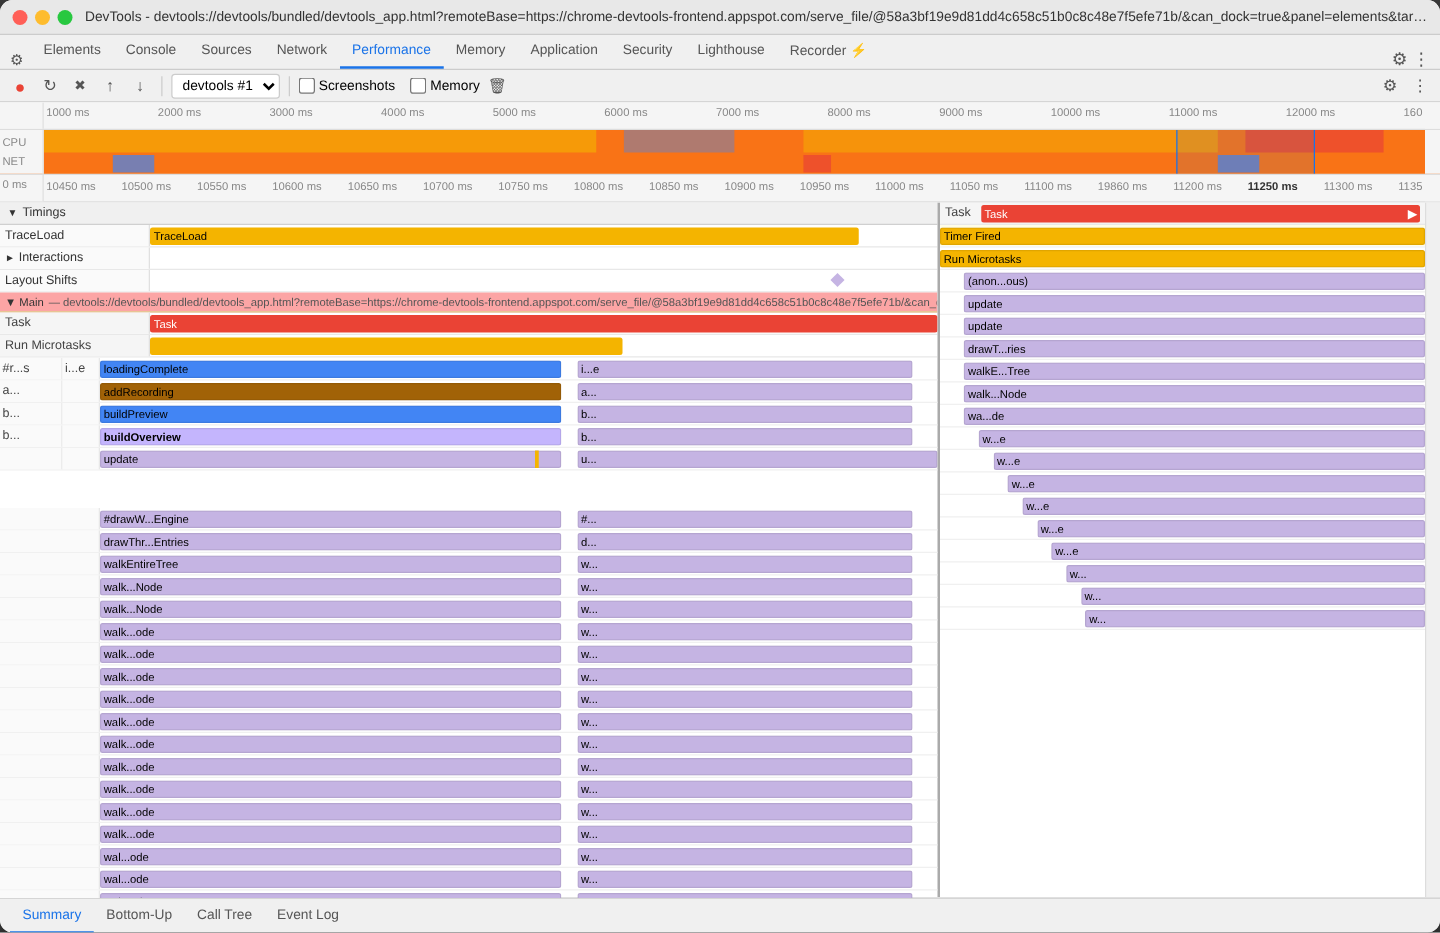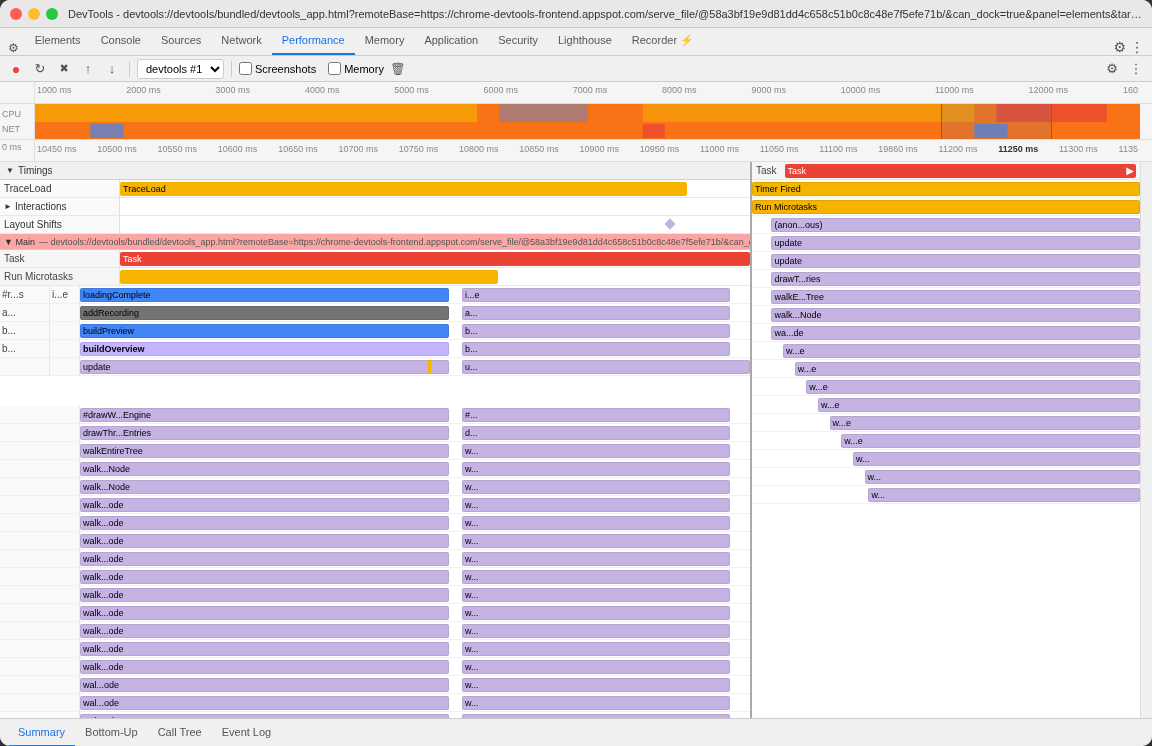--- a/index.html
+++ b/index.html
@@ -413,21 +413,21 @@
             <div style="flex:1;position:relative;">
               <div class="block" style="left:0;width:55%;background:#4285f4;">loadingComplete</div>
               <div class="block" style="left:57%;width:40%;background:#c5b4e3;">i...e</div>
             </div>
           </div>
 
           <div style="display:flex;height:18px;border-bottom:1px solid #f0f0f0;">
             <div style="width:50px;min-width:50px;font-size:10px;color:#444;padding:2px 2px;background:#fafafa;border-right:1px solid #e8e8e8;display:flex;align-items:center;">a...</div>
             <div style="width:30px;min-width:30px;background:#fafafa;border-right:1px solid #e8e8e8;"></div>
             <div style="flex:1;position:relative;">
-              <div class="block" style="left:0;width:55%;background:#737373;">addRecording</div>
+              <div class="block" style="left:0;width:55%;background:#a16207;">addRecording</div>
               <div class="block" style="left:57%;width:40%;background:#c5b4e3;">a...</div>
             </div>
           </div>
 
           <div style="display:flex;height:18px;border-bottom:1px solid #f0f0f0;">
             <div style="width:50px;min-width:50px;font-size:10px;color:#444;padding:2px 2px;background:#fafafa;border-right:1px solid #e8e8e8;display:flex;align-items:center;">b...</div>
             <div style="width:30px;min-width:30px;background:#fafafa;border-right:1px solid #e8e8e8;"></div>
             <div style="flex:1;position:relative;">
               <div class="block" style="left:0;width:55%;background:#4285f4;">buildPreview</div>
               <div class="block" style="left:57%;width:40%;background:#c5b4e3;">b...</div>

